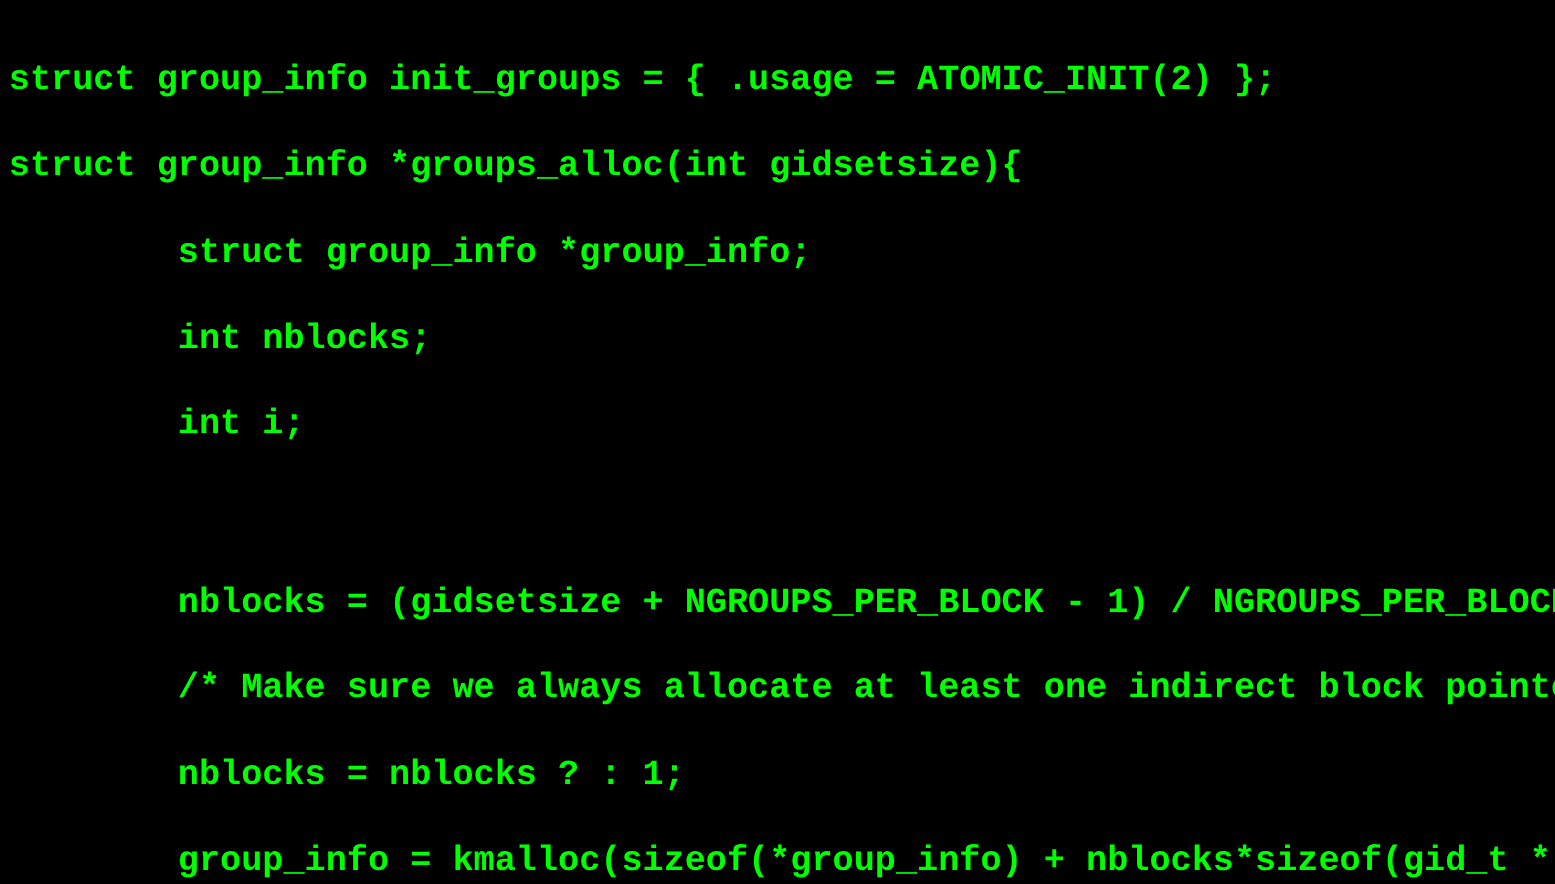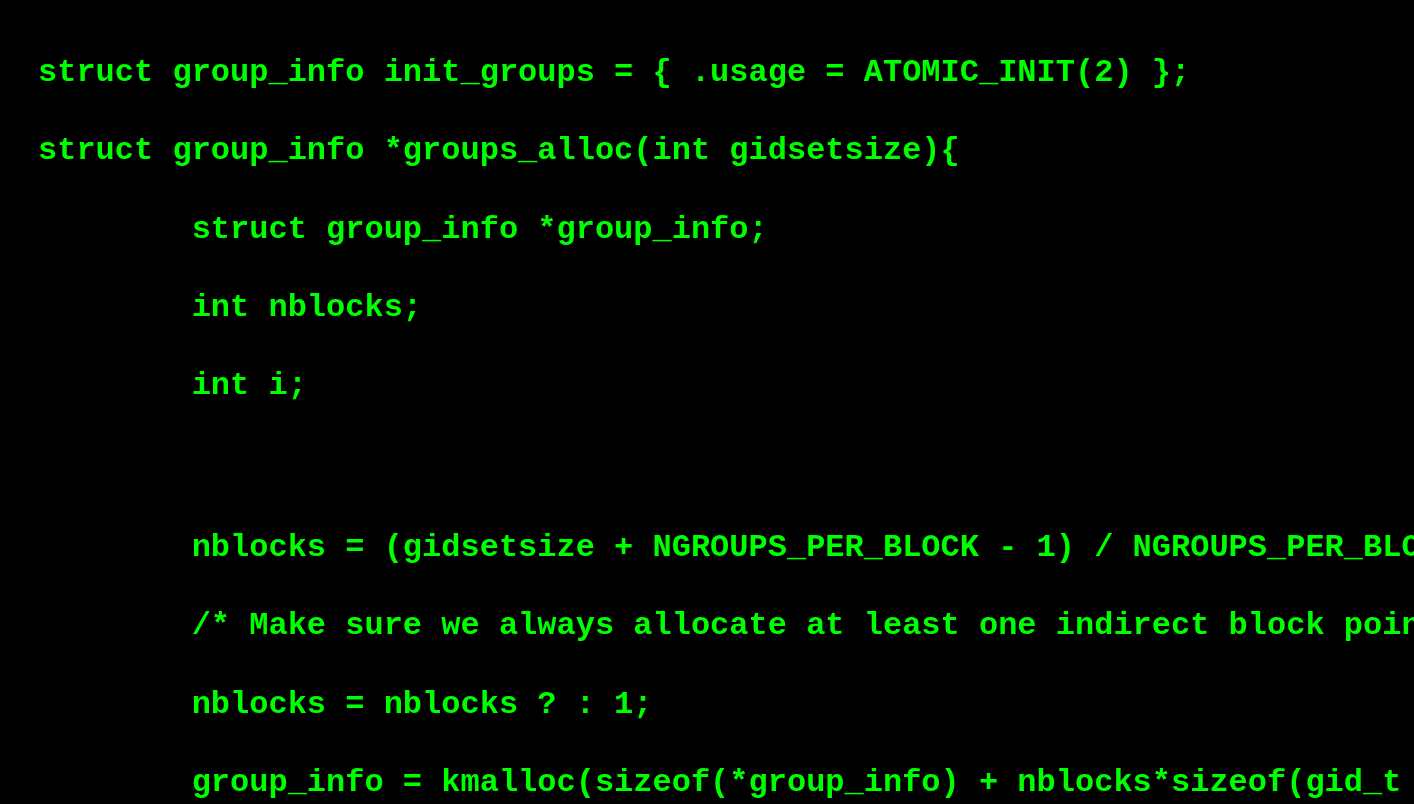--- a/index.html
+++ b/index.html
@@ -16,21 +16,20 @@
       font-family: 'Courier New', Courier, monospace;
       font-size: 32px;
       line-height: 1.15;
       color: #00ff00;
       padding: 18px 0 0 8px;
     }
 
     .code-block {
       white-space: pre;
       font-weight: bold;
-      margin-left: 30px;
     }
 
     .line {
       display: block;
       min-height: 1.15em;
     }
 
     .empty-line {
       display: block;
       min-height: 1.3em;

